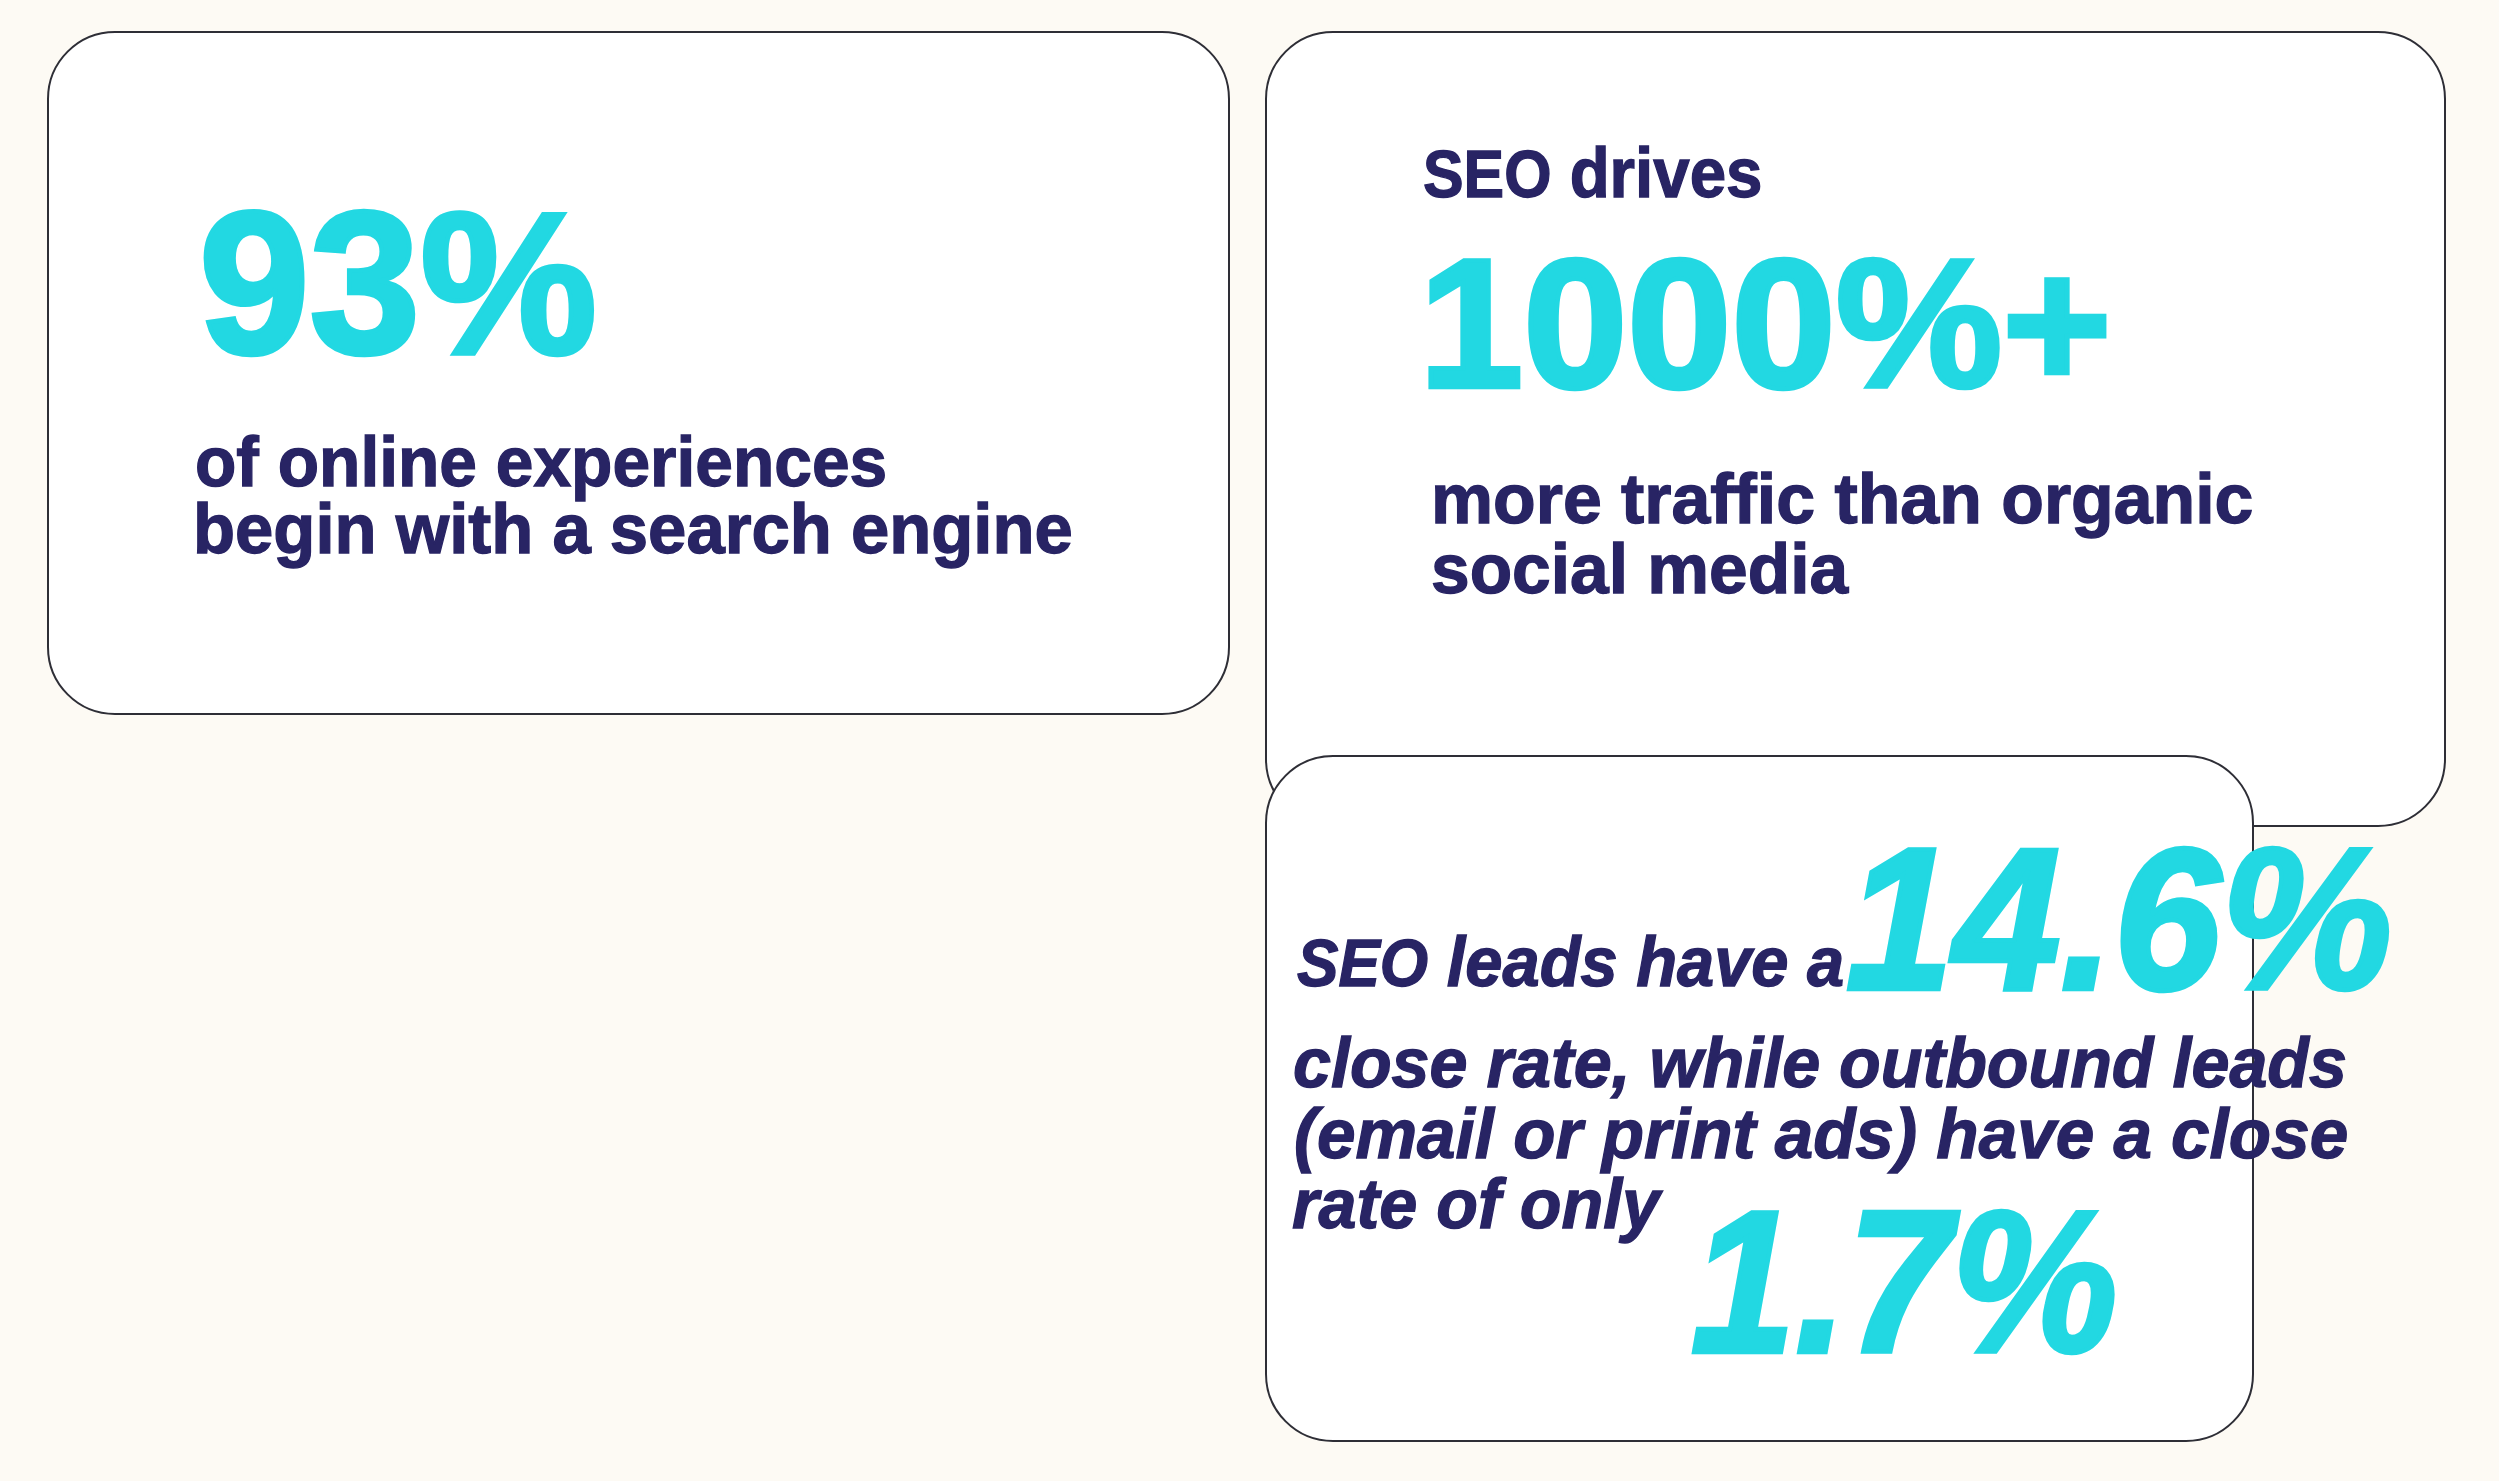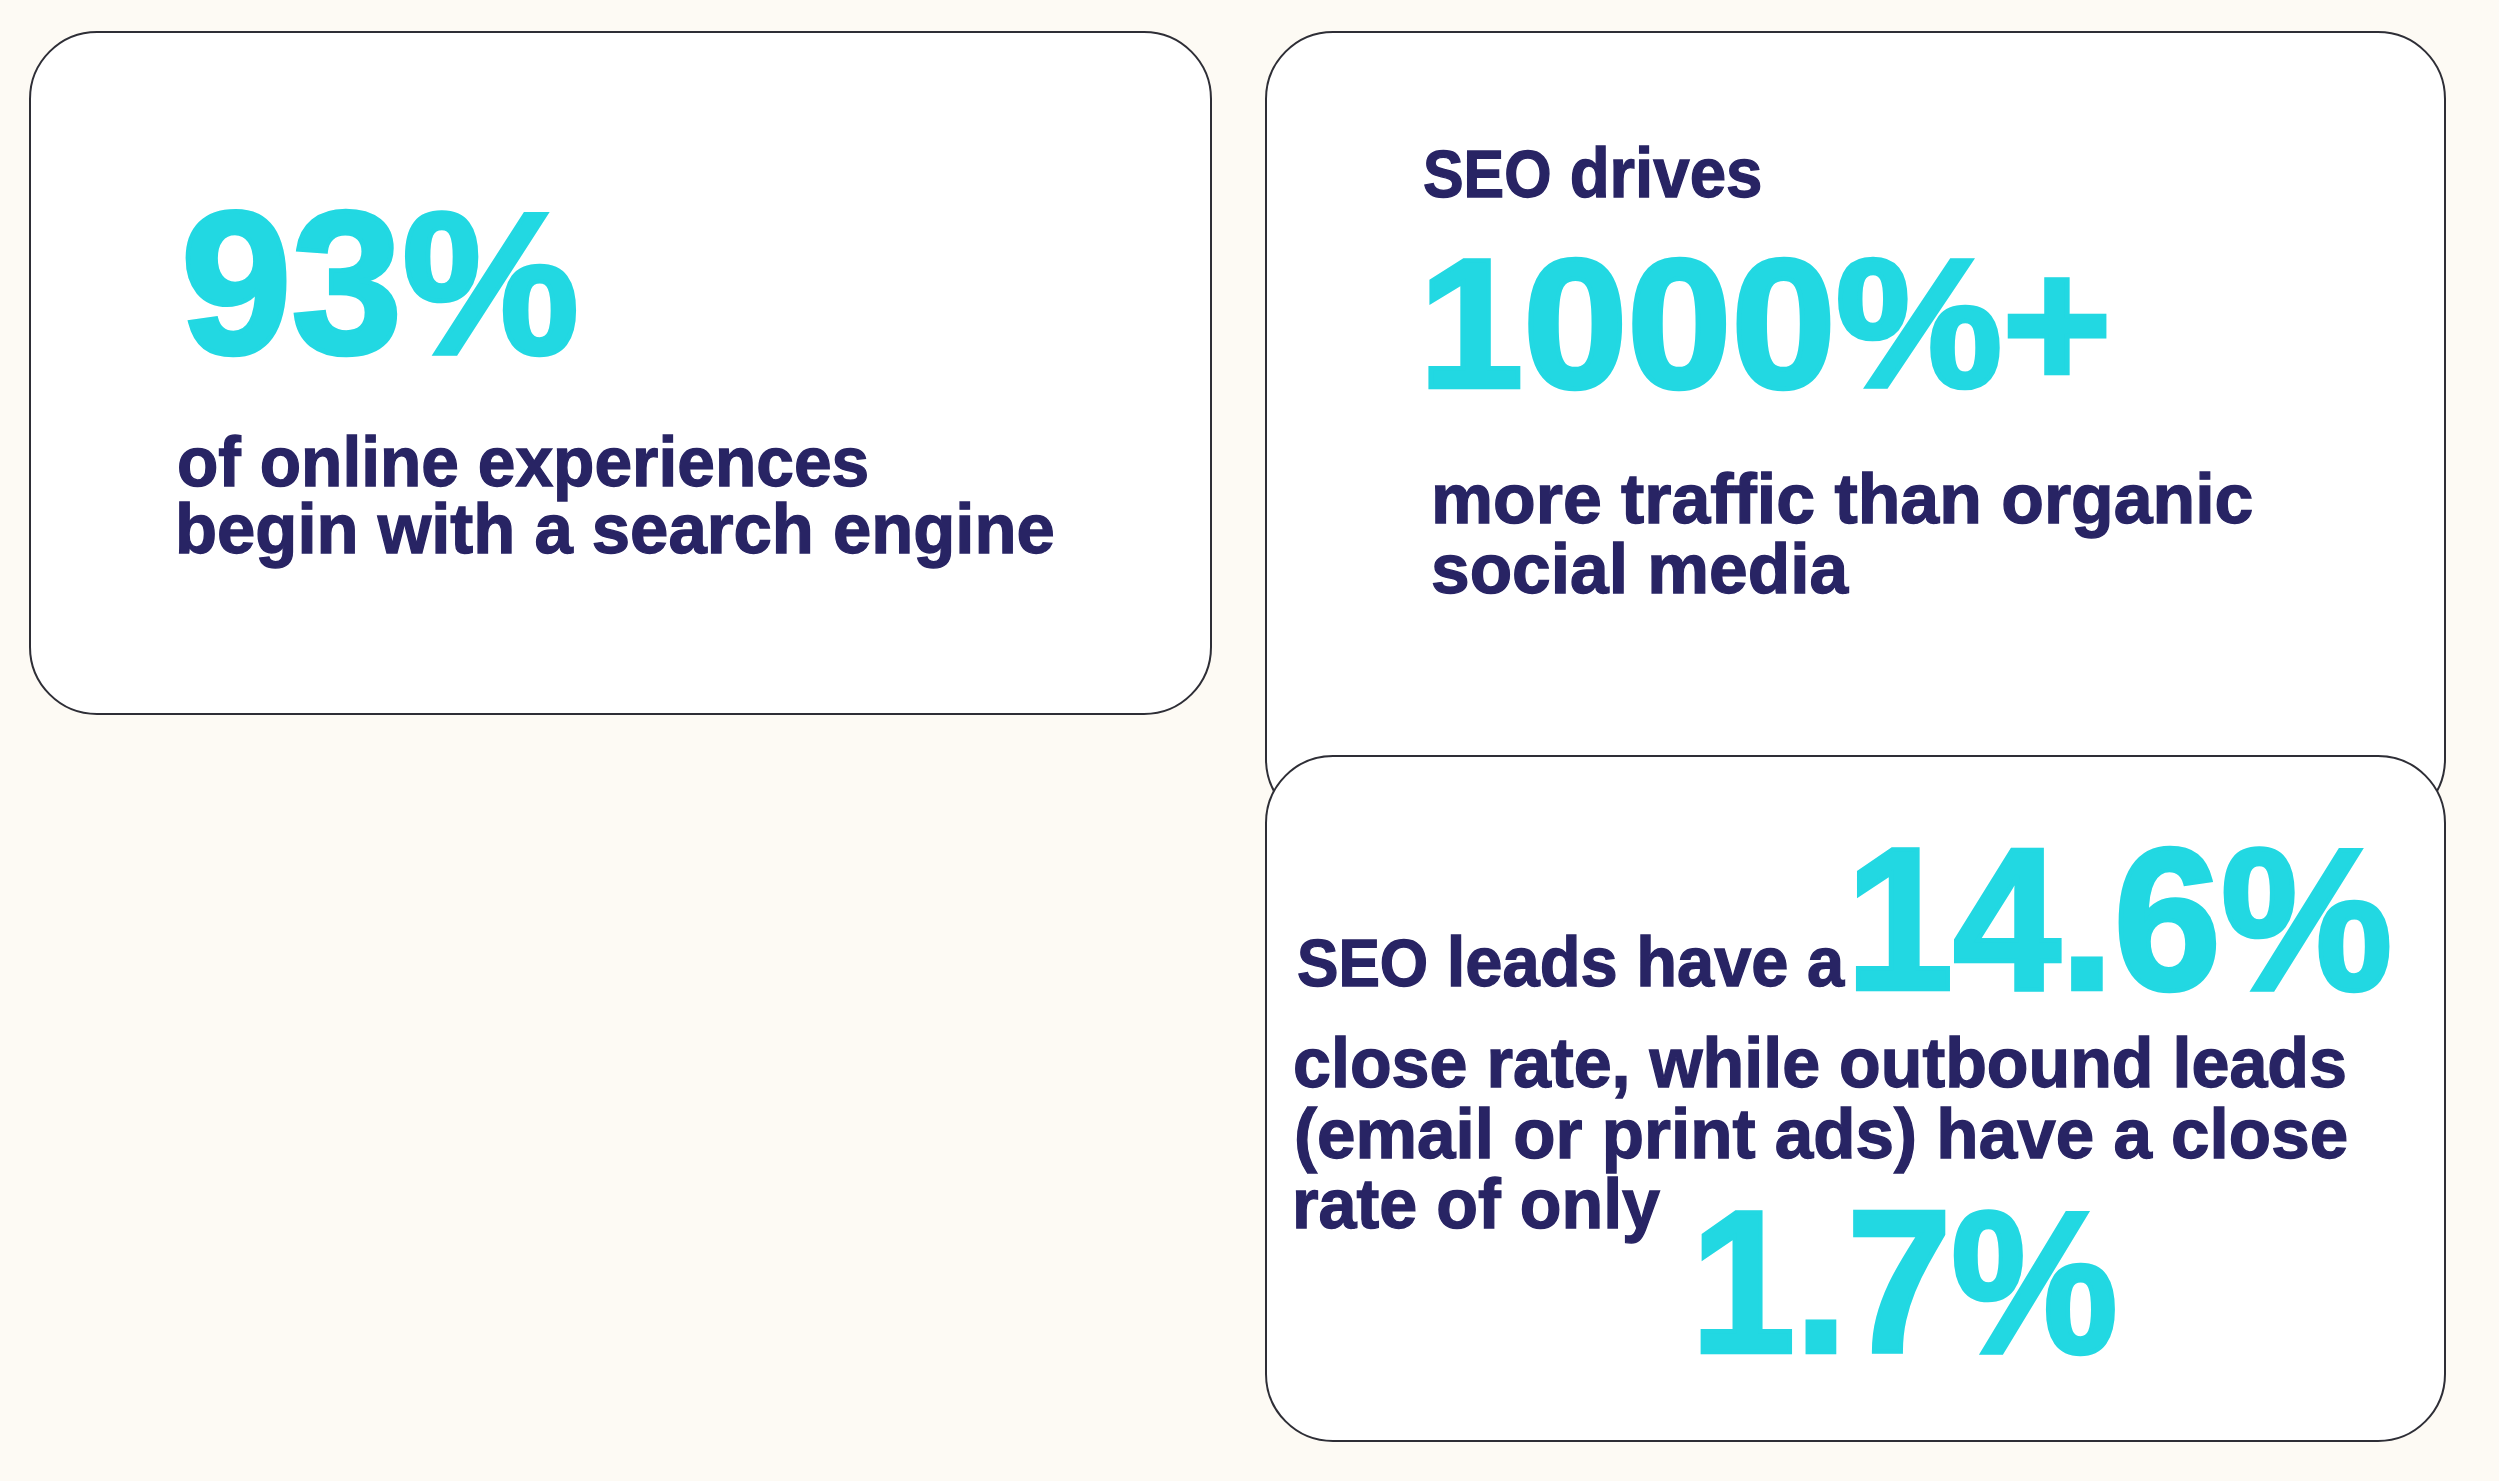--- a/index.html
+++ b/index.html
@@ -10,24 +10,24 @@
     font-family:"Liberation Sans", sans-serif;
   }
   #page{position:relative;width:2500px;height:1482px;}
   .card{
     position:absolute;
     background:#FFFFFF;
     border:2px solid #2E2E36;
     border-radius:68px;
     box-sizing:border-box;
   }
-  #card-1{left:29px;top:31px;width:1183px;height:684px;}
+  #card-1{left:47px;top:31px;width:1183px;height:684px;}
   #card-2{left:1265px;top:31px;width:1181px;height:796px;}
   #card-3{left:29px;top:755px;width:1183px;height:687px;}
-  #card-4{left:1265px;top:755px;width:1181px;height:687px;}
+  #card-4{left:1265px;top:755px;width:989px;height:687px;font-style:italic;}
   .t{position:absolute;white-space:pre;font-weight:bold;line-height:1;transform-origin:left top;}
   .t span{white-space:pre;}
   .navy{color:#282464;-webkit-text-stroke:1.3px #282464;}
   .cyan{color:#22D8E2;-webkit-text-stroke:4.6px #22D8E2;}
 </style>
 </head>
 <body>
 
 <div id="page">
   <div class="card" id="card-1">

